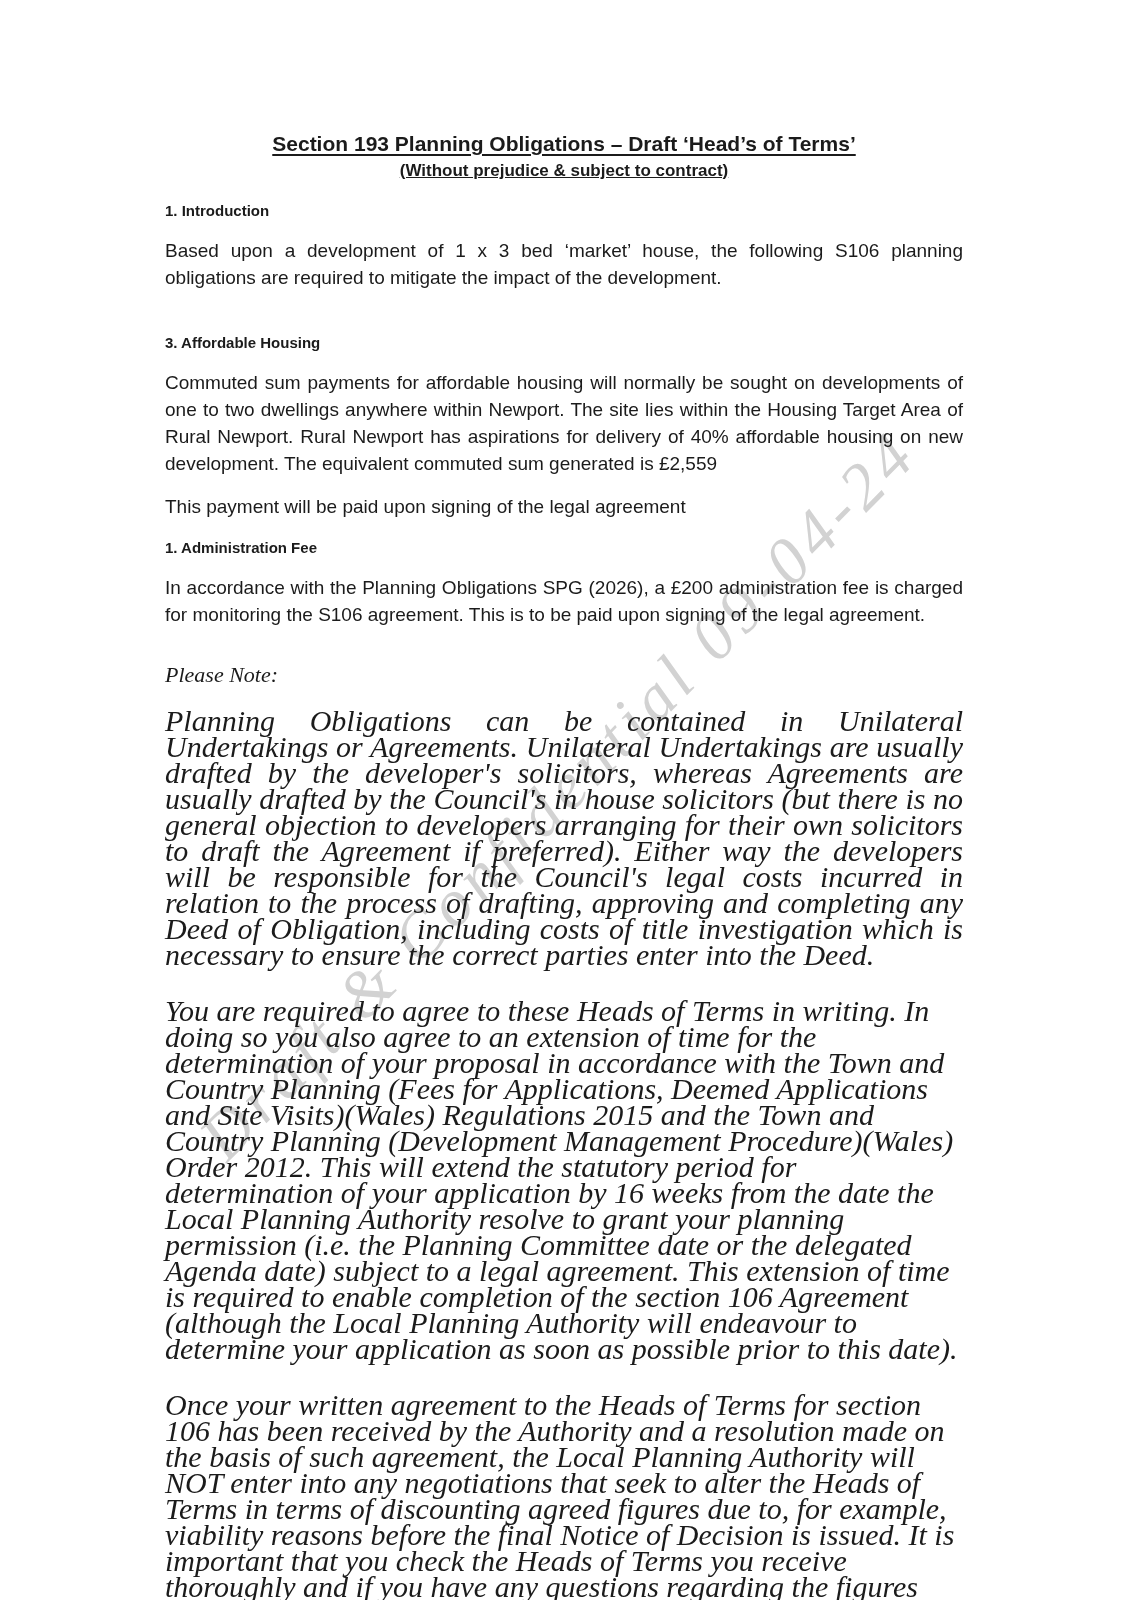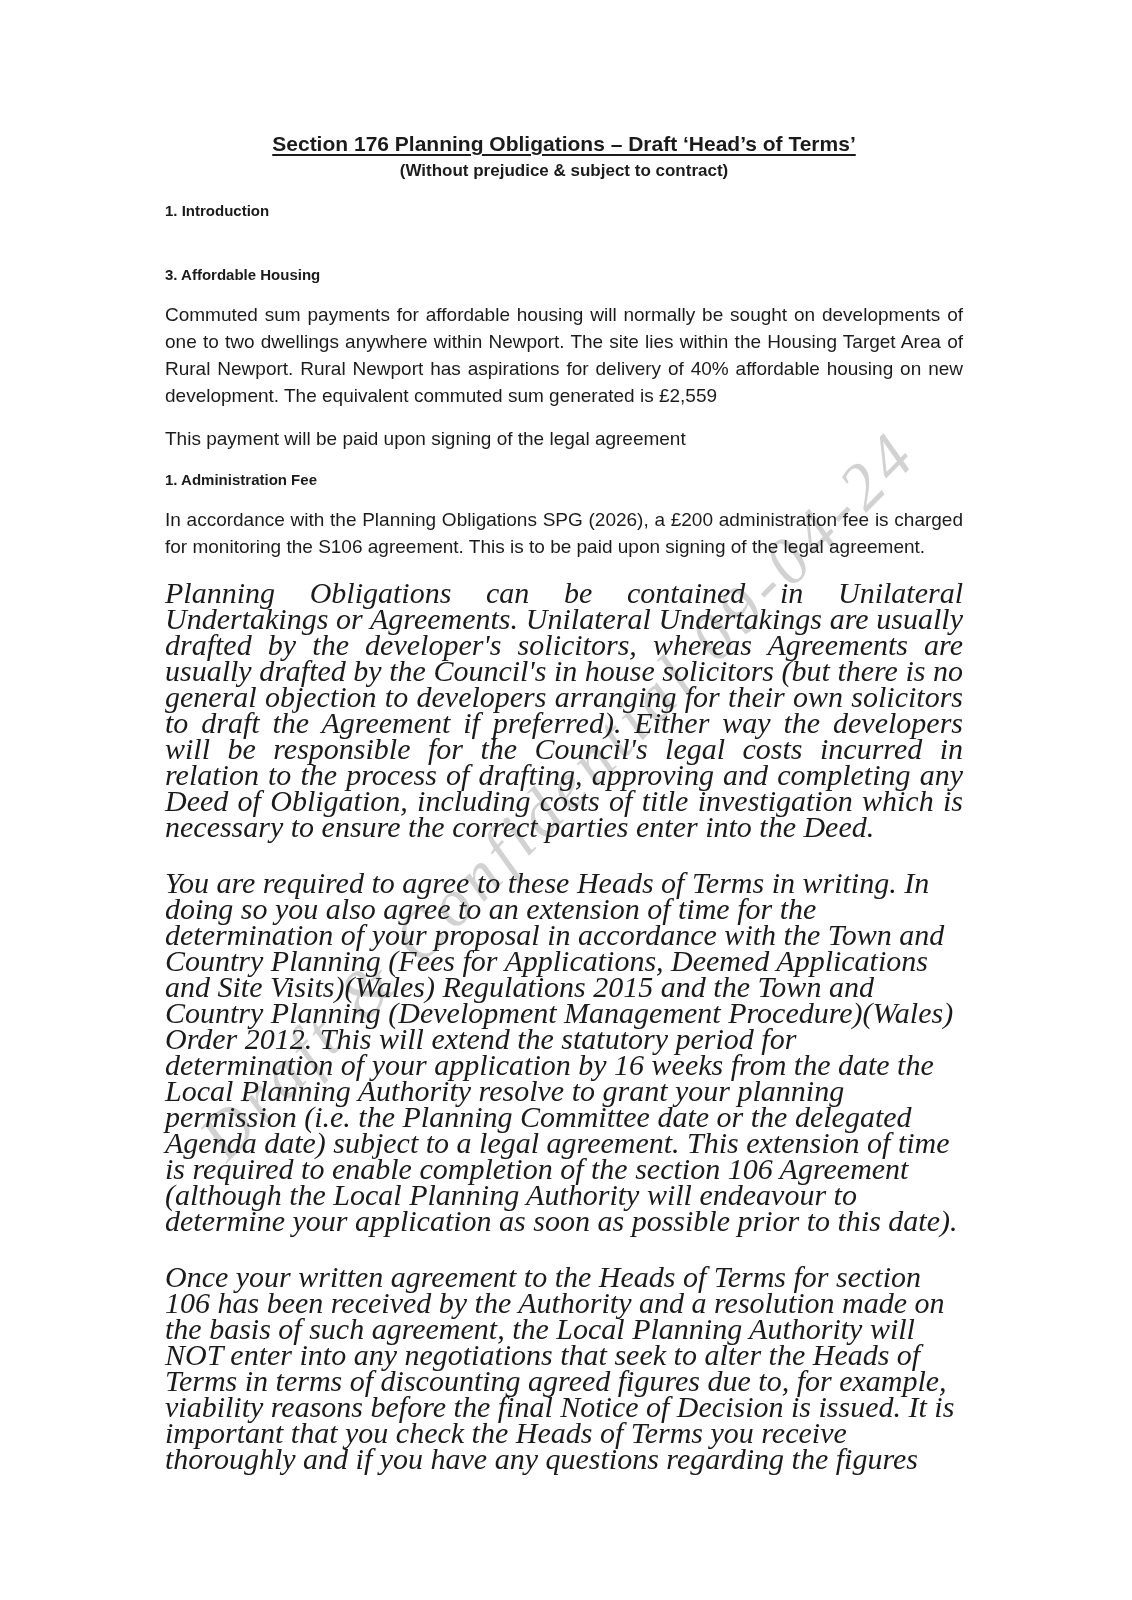--- a/index.html
+++ b/index.html
@@ -47,20 +47,21 @@
     text-decoration: underline;
     text-underline-offset: 3px;
   }
   .doc-subtitle {
     margin: 2px 0 0 0;
     font-family: "Liberation Sans", "DejaVu Sans", sans-serif;
     font-weight: bold;
     font-size: 17px;
     line-height: 24px;
     text-align: center;
+    text-decoration: underline;
   }
   .sec-heading {
     margin: 16px 0 0 0;
     font-family: "Liberation Sans", "DejaVu Sans", sans-serif;
     font-weight: bold;
     font-size: 15px;
     line-height: 24px;
     text-align: left;
   }
   .sec-heading.big-gap { margin-top: 40px; }
@@ -97,37 +98,39 @@
 </style>
 </head>
 <body>
 
 <div class="page">
 
   <div class="watermark">Draft &amp; Confidential 09-04-24</div>
 
   <div class="content">
 
-    <h1 class="doc-title">Section 176 Planning Obligations – Draft ‘Head’s of Terms’</h1>
+    <h1 class="doc-title">Section 193 Planning Obligations – Draft ‘Head’s of Terms’</h1>
 
     <div class="doc-subtitle">(Without prejudice &amp; subject to contract)</div>
 
     <h2 class="sec-heading">1. Introduction</h2>
 
+    <p class="sans-para">Based upon a development of 1 x 3 bed ‘market’ house, the following S106 planning obligations are required to mitigate the impact of the development.</p>
 
     <h2 class="sec-heading big-gap">3. Affordable Housing</h2>
 
     <p class="sans-para">Commuted sum payments for affordable housing will normally be sought on developments of one to two dwellings anywhere within Newport. The site lies within the Housing Target Area of Rural Newport. Rural Newport has aspirations for delivery of 40% affordable housing on new development. The equivalent commuted sum generated is £2,559</p>
 
     <p class="sans-para single">This payment will be paid upon signing of the legal agreement</p>
 
     <h2 class="sec-heading">1. Administration Fee</h2>
 
     <p class="sans-para">In accordance with the Planning Obligations SPG (2026), a £200 administration fee is charged for monitoring the S106 agreement. This is to be paid upon signing of the legal agreement.</p>
 
+    <p class="note-label">Please Note:</p>
 
     <p class="serif-para first justified">Planning Obligations can be contained in Unilateral Undertakings or Agreements. Unilateral Undertakings are usually drafted by the developer's solicitors, whereas Agreements are usually drafted by the Council's in house solicitors (but there is no general objection to developers arranging for their own solicitors to draft the Agreement if preferred). Either way the developers will be responsible for the Council's legal costs incurred in relation to the process of drafting, approving and completing any Deed of Obligation, including costs of title investigation which is necessary to ensure the correct parties enter into the Deed.</p>
 
     <p class="serif-para">You are required to agree to these Heads of Terms in writing.  In doing so you also agree to an extension of time for the determination of your proposal in accordance with the Town and Country Planning (Fees for Applications, Deemed Applications and Site Visits)(Wales) Regulations 2015 and the Town and Country Planning (Development Management Procedure)(Wales) Order 2012.  This will extend the statutory period for determination of your application by 16 weeks from the date the Local Planning Authority resolve to grant your planning permission (i.e. the Planning Committee date or the delegated Agenda date) subject to a legal agreement.  This extension of time is required to enable completion of the section 106 Agreement (although the Local Planning Authority will endeavour to determine your application as soon as possible prior to this date).</p>
 
     <p class="serif-para">Once your written agreement to the Heads of Terms for section 106 has been received by the Authority and a resolution made on the basis of such agreement, the Local Planning Authority will NOT enter into any negotiations that seek to alter the Heads of Terms in terms of discounting agreed figures due to, for example, viability reasons before the final Notice of Decision is issued.  It is important that you check the Heads of Terms you receive thoroughly and if you have any questions regarding the figures</p>
 
   </div>
 </div>
 

